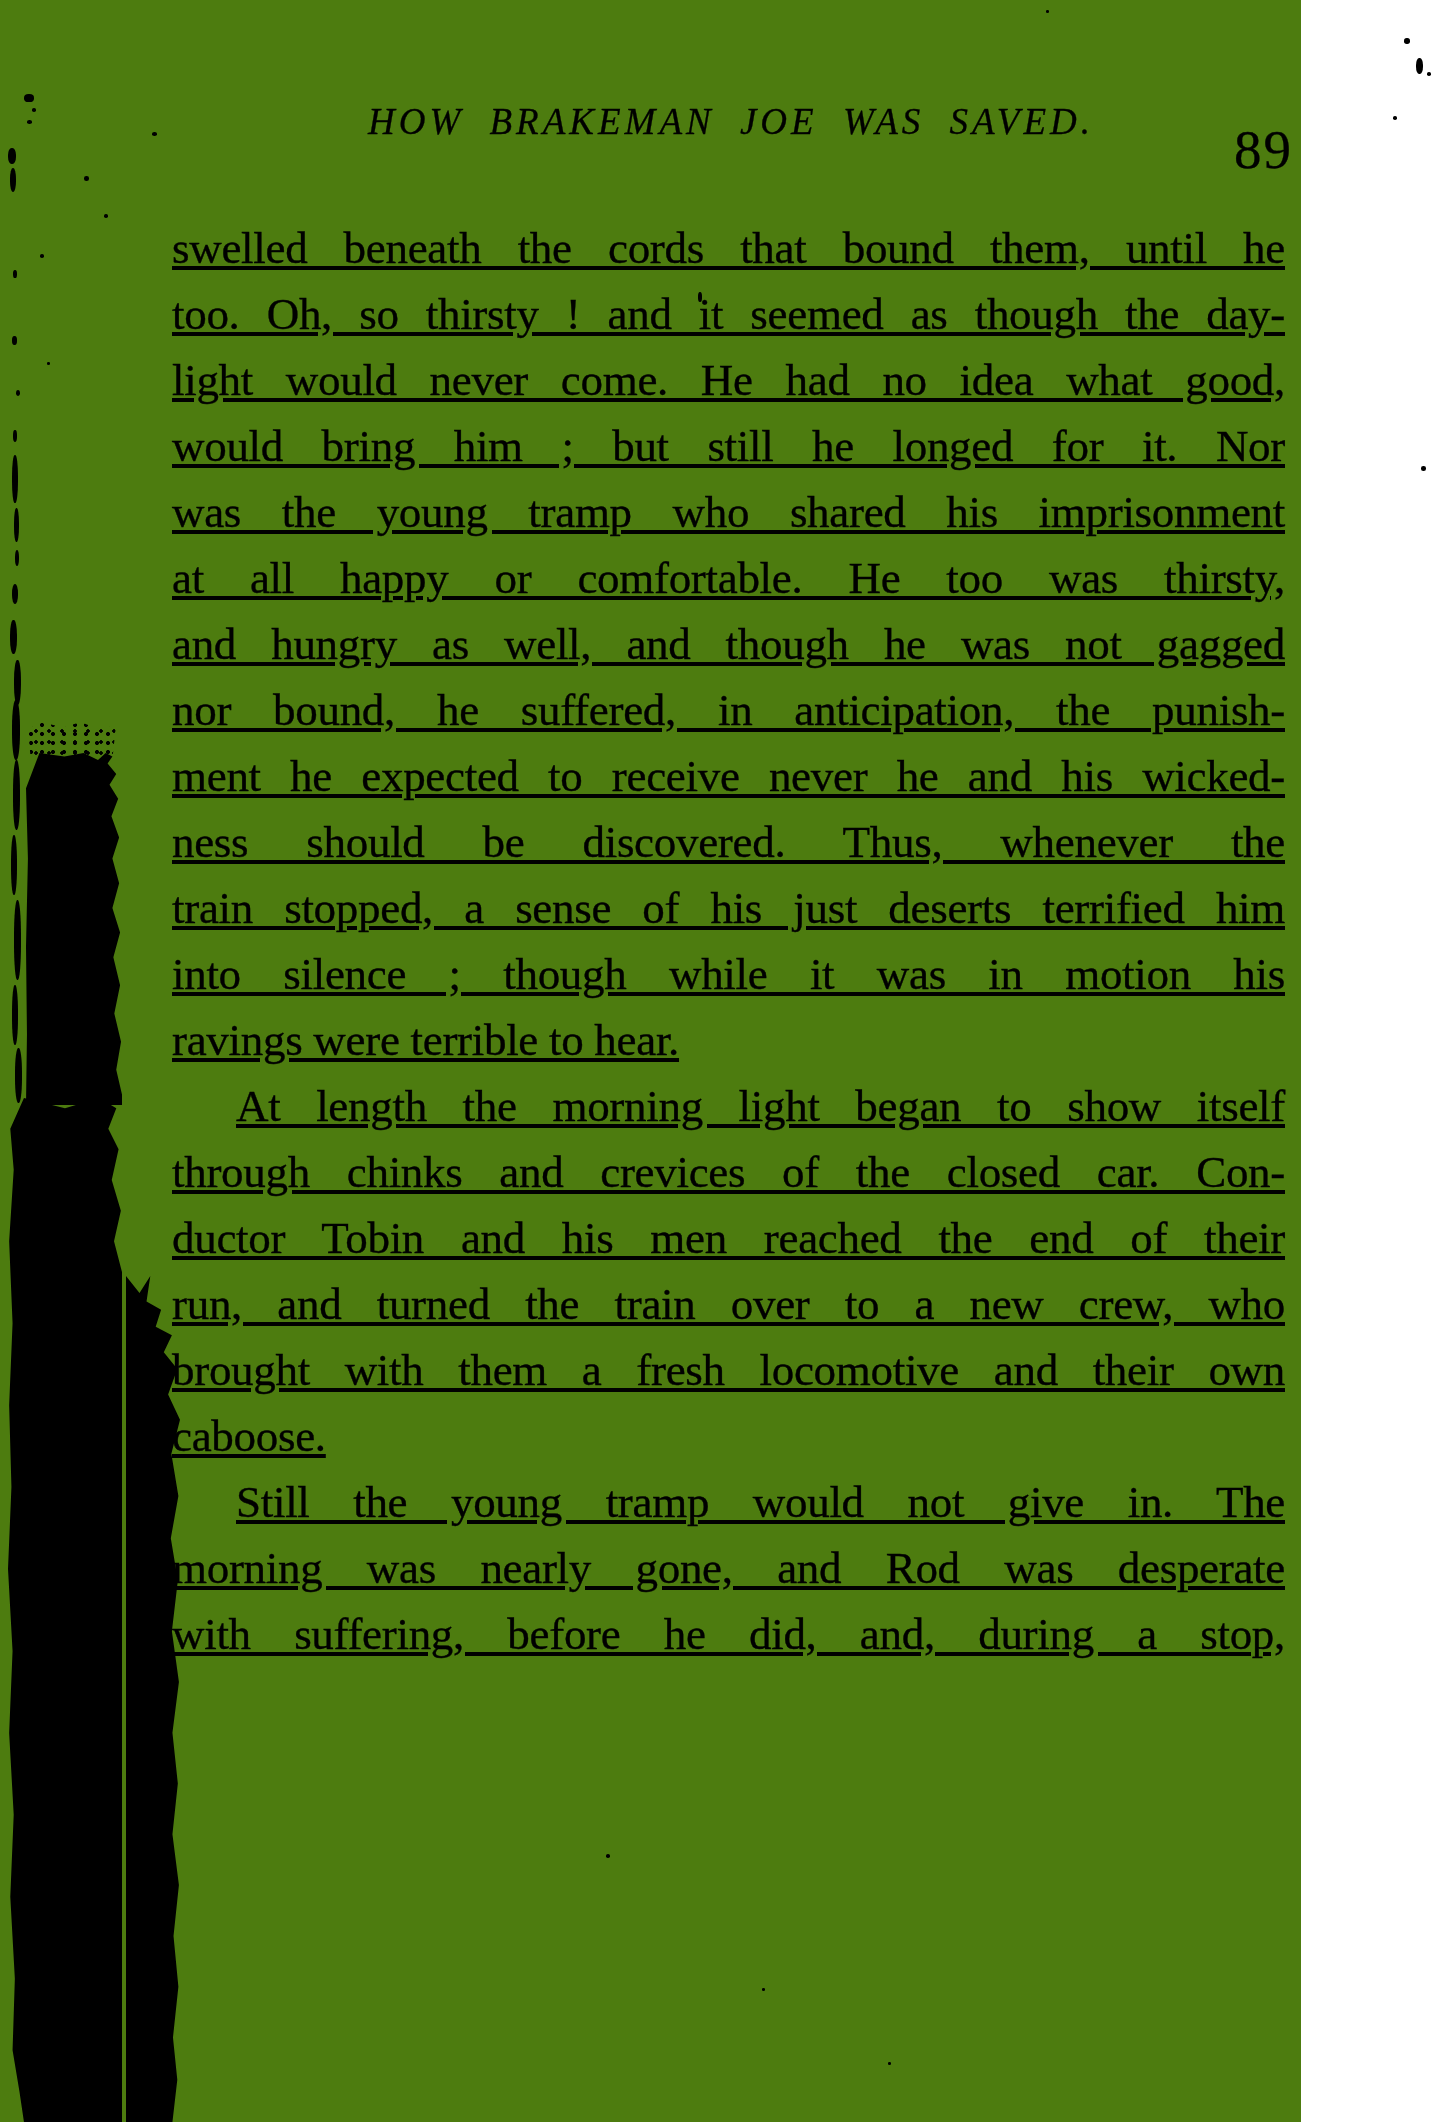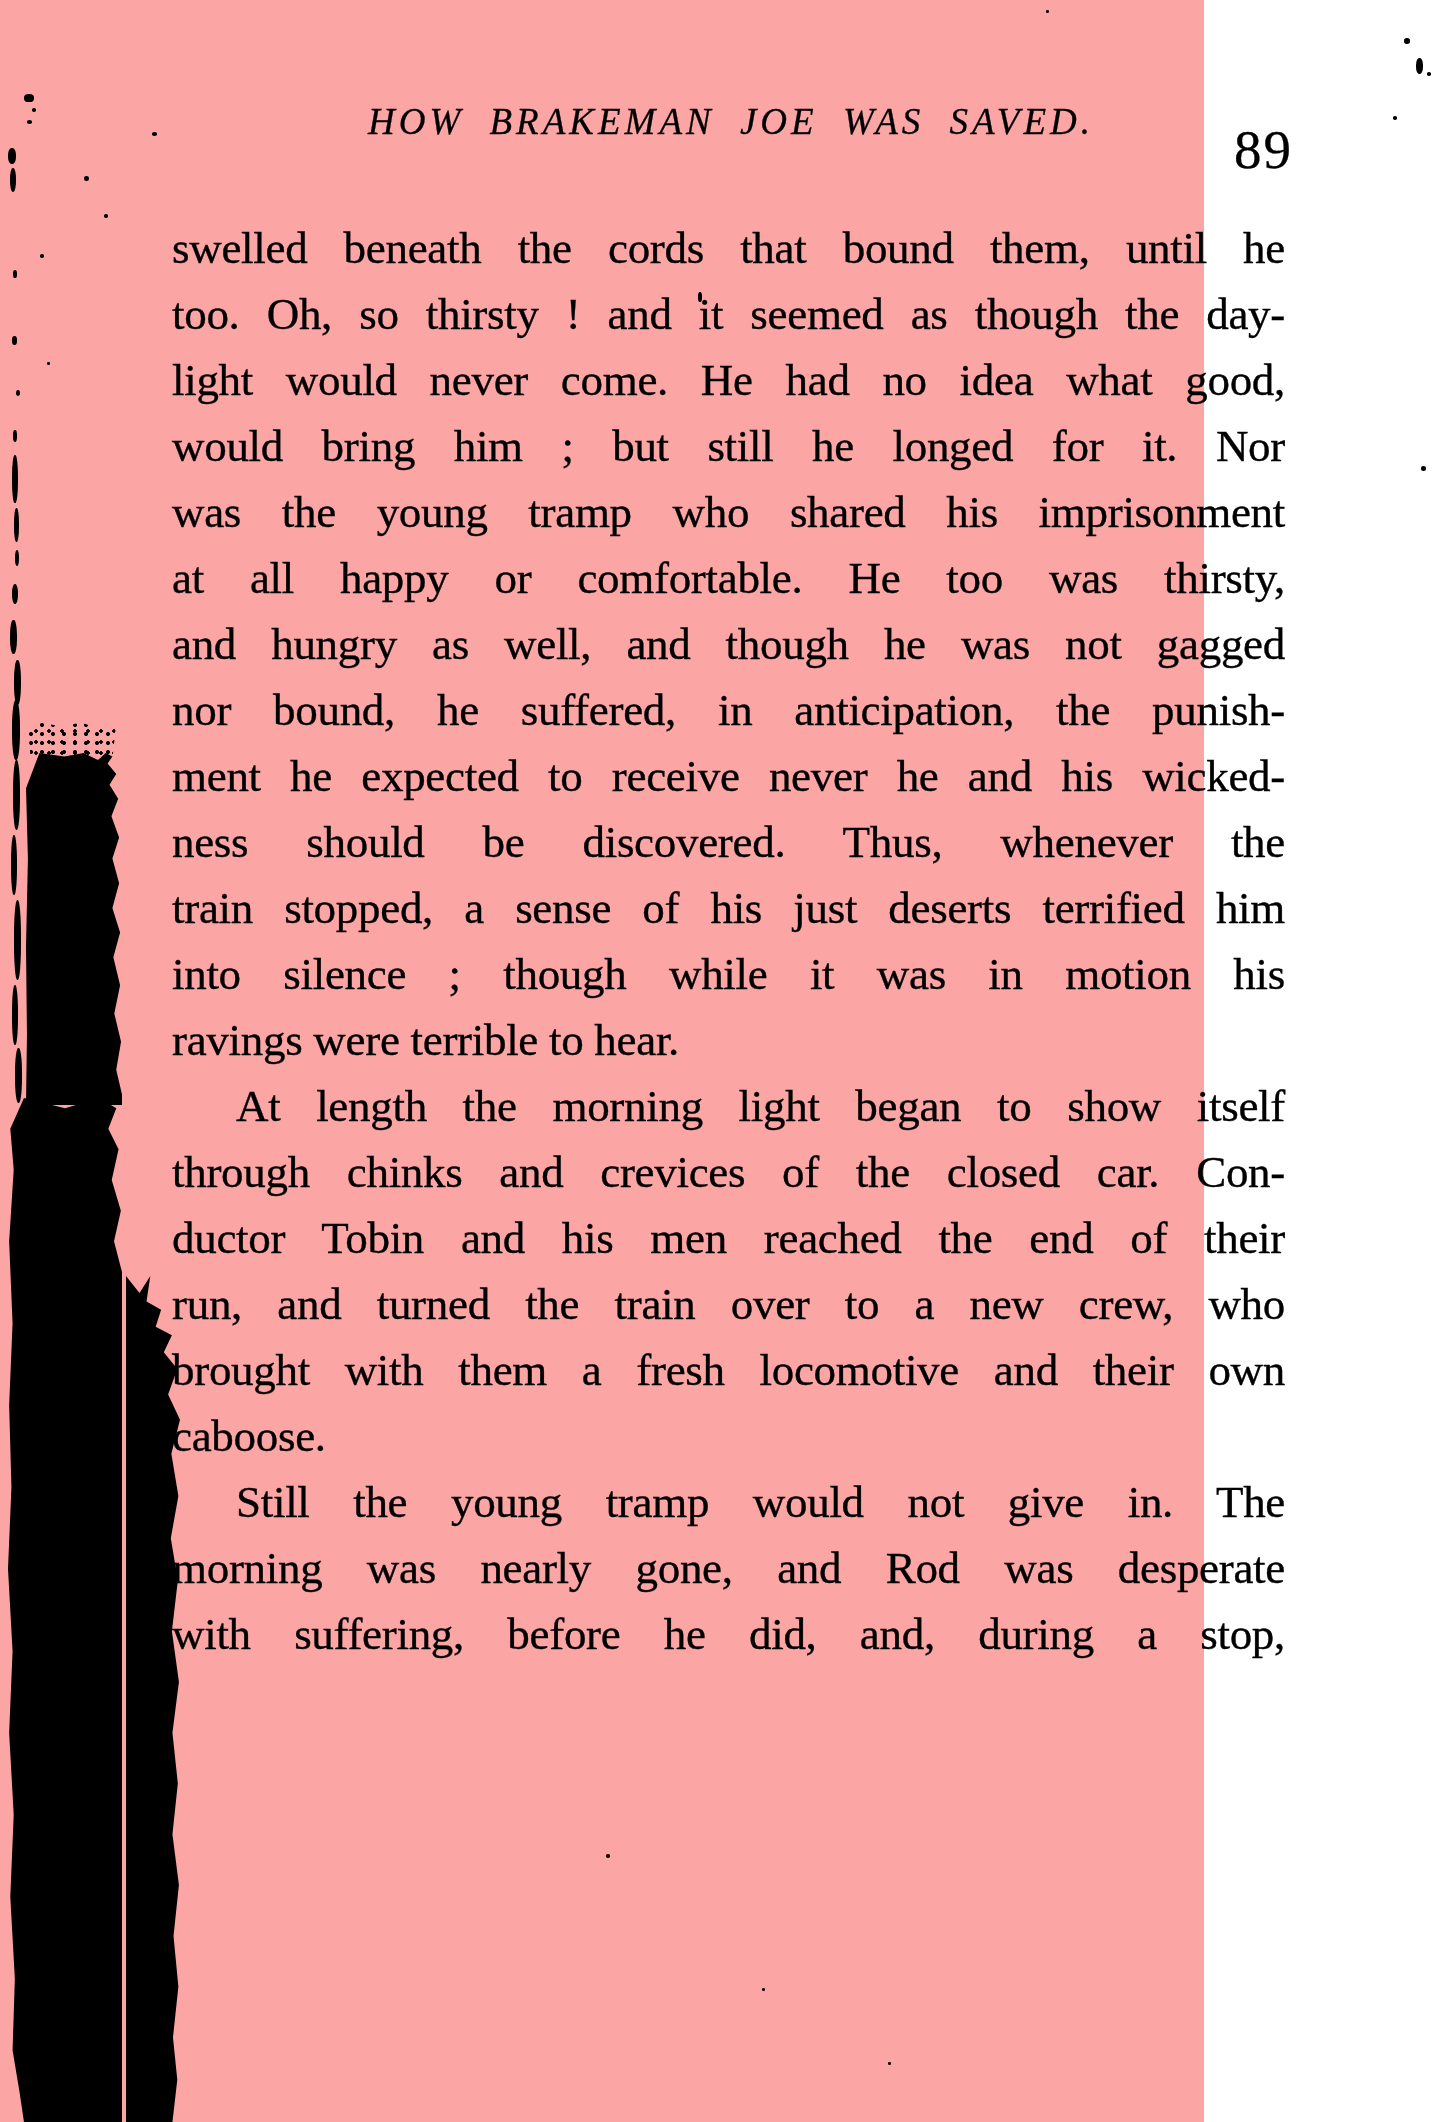--- a/index.html
+++ b/index.html
@@ -3,22 +3,22 @@
 <meta charset="utf-8">
 <style>
   html, body {
     margin: 0; padding: 0;
     width: 1435px; height: 2122px;
     background: #ffffff;
     overflow: hidden;
   }
   .page {
     position: relative;
-    width: 1204px; height: 2122px;
-    background: #fca5a5;
+    width: 1301px; height: 2122px;
+    background: #4d7c0f;
     font-family: "Liberation Serif", serif;
     color: #000;
   }
 
   
   .running-header {
     position: absolute;
     left: 368px; top: 98px; width: 714px; height: 48px;
     text-align: center;
     white-space: nowrap;
@@ -48,20 +48,21 @@
     font-size: 45px;
     letter-spacing: -0.3px;
     -webkit-text-stroke: 0.35px #000;
   }
   .line {
     height: 66px;
     line-height: 66px;
     white-space: nowrap;
     text-align: justify;
     text-align-last: justify;
+    text-decoration: underline;
   }
   .line.indent { padding-left: 64px; }
   .line.no-justify { text-align: center; text-align-last: left; }
 
   
   .ink-blob { position: absolute; background: #000; z-index: 5; }
 
   .blob-upper {
     left: 26px; top: 753px; width: 96px; height: 352px;
     clip-path: polygon(14% 0%, 40% 1%, 60% 0%, 75% 2%, 83% 0%,

